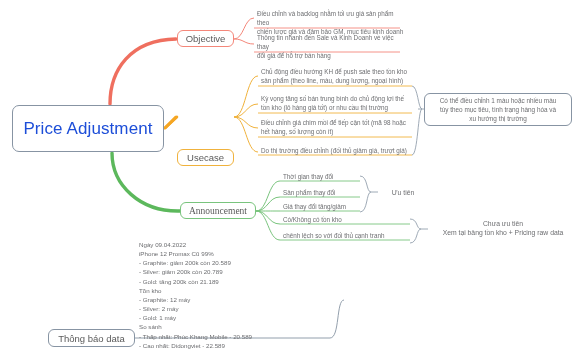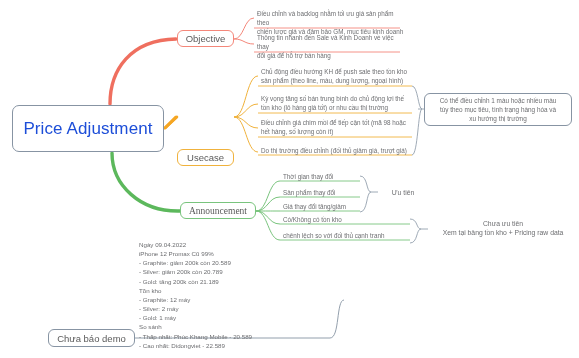--- a/index.html
+++ b/index.html
@@ -122,21 +122,21 @@
   <div class="node branch b-objective">
     <span>Objective</span>
   </div>
   <div class="node branch b-usecase">
     <span>Usecase</span>
   </div>
   <div class="node branch b-announce">
     <span>Announcement</span>
   </div>
   <div class="node branch b-demo">
-    <span>Chưa báo demo</span>
+    <span>Thông báo data</span>
   </div>
 
   <div class="leaf" style="left:257px; top:9px; width:150px;">Điều chỉnh và backlog nhằm tối ưu giá sản phẩm theo
 chiến lược giá và đảm bảo GM, mục tiêu kinh doanh</div>
   <div class="leaf" style="left:257px; top:33px; width:150px;">Thông tin nhanh đến Sale và Kinh Doanh về việc thay
 đổi giá để hỗ trợ bán hàng</div>
 
   <div class="leaf" style="left:261px; top:67px; width:152px;">Chủ động điều hướng KH để push sale theo tồn kho
 sản phẩm (theo line, màu, dung lượng, ngoại hình)</div>
   <div class="leaf" style="left:261px; top:94px; width:152px;">Kỳ vọng tăng số bán trung bình do chủ động lợi thế

